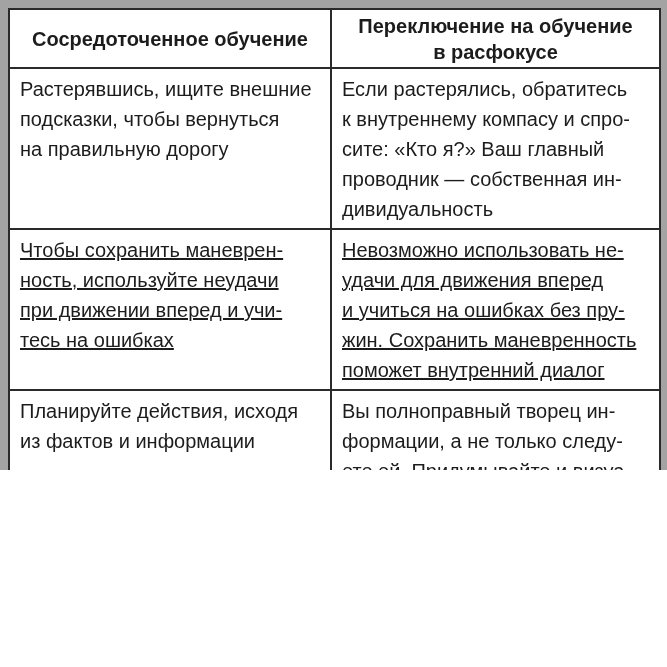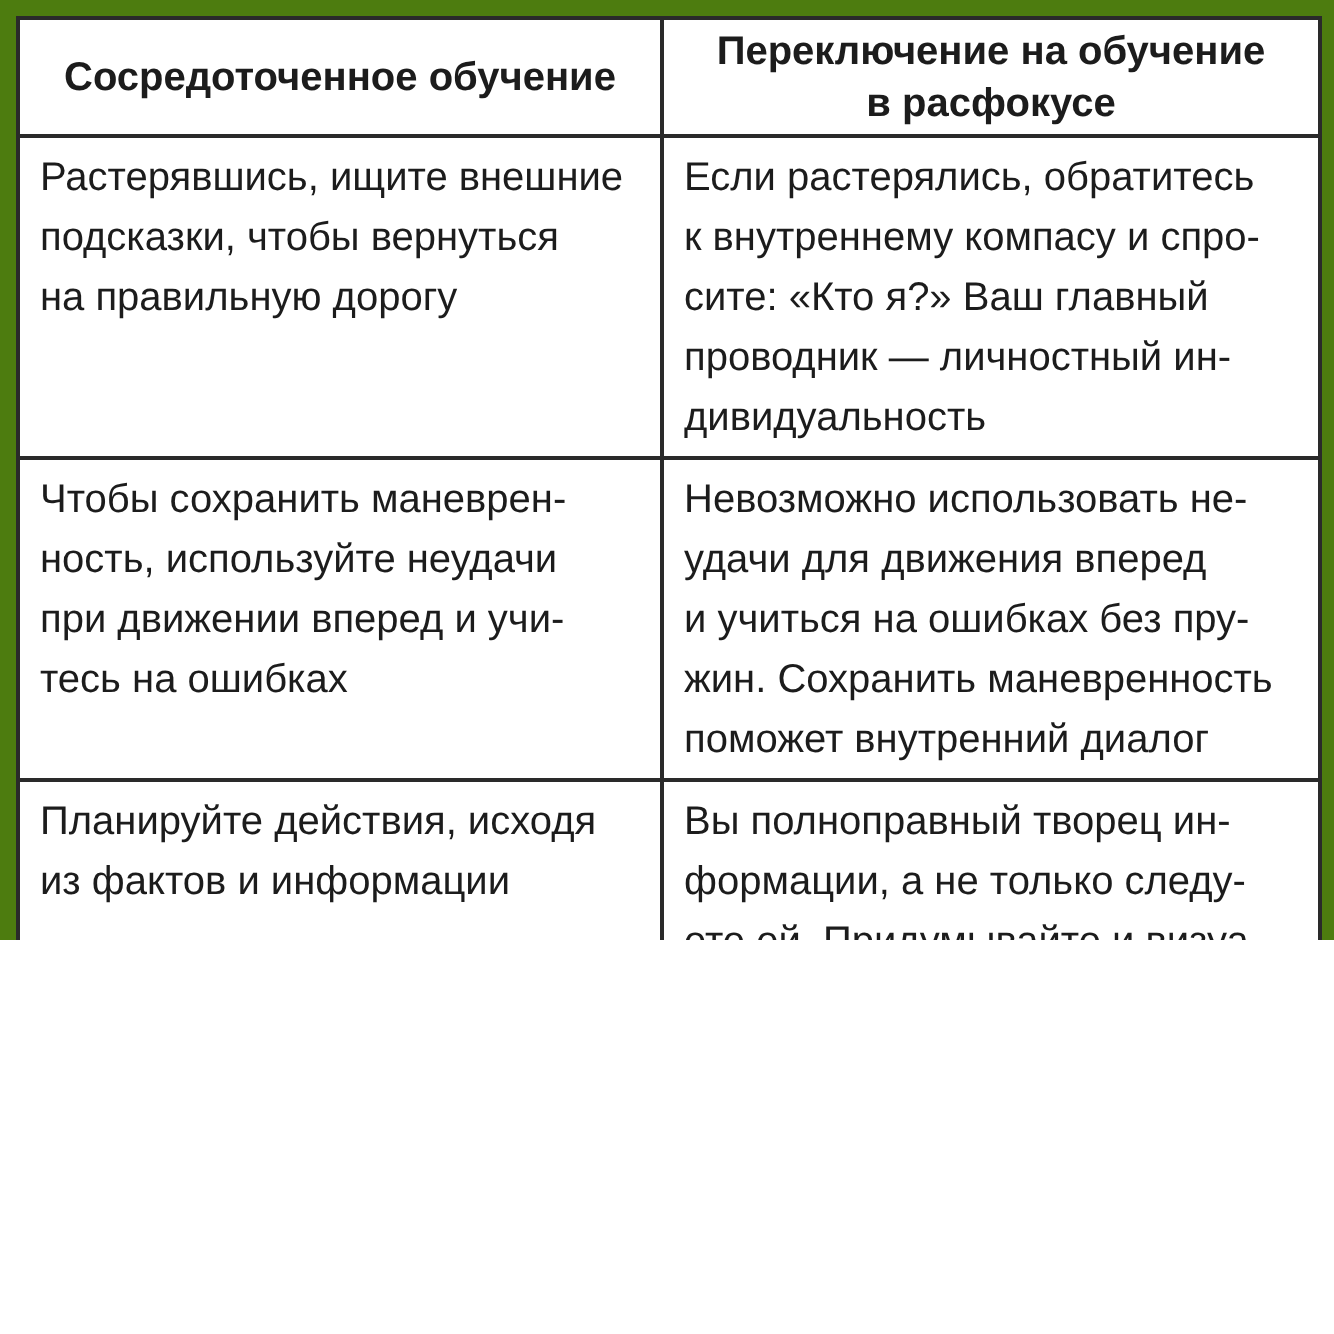--- a/index.html
+++ b/index.html
@@ -7,21 +7,21 @@
     padding: 0;
     background: #ffffff;
     width: 667px;
     height: 667px;
     font-family: "Liberation Sans", "DejaVu Sans", sans-serif;
   }
   .page {
     position: relative;
     width: 667px;
     height: 470px;
-    background: #4d7c0f;
+    background: #a3a3a3;
     overflow: hidden;
   }
   table.compare-table {
     position: absolute;
     left: 8px;
     top: 8px;
     width: 651px;
     border-collapse: collapse;
     table-layout: fixed;
     background: #ffffff;
@@ -48,21 +48,21 @@
     font-size: 20px;
     line-height: 30px;
     text-align: left;
     vertical-align: top;
     white-space: pre-line;
     padding: 5px 6px 4px 10px;
     margin-top: 33px;
   }
   tr.row-1 td { height: 140px; }
   tr.row-2 td { height: 137px; }
-  tr.row-3 td { height: 137px; }
+  tr.row-3 td { height: 137px; text-decoration: underline; }
   tr.row-4 td { height: 118px; }
 </style>
 </head>
 <body>
 
 <div class="page">
   <table class="compare-table">
     <colgroup>
       <col class="left-col">
       <col class="right-col">
@@ -75,21 +75,21 @@
       </tr>
     </thead>
     <tbody>
       <tr class="row-1">
         <td>Растерявшись, ищите внешние
 подсказки, чтобы вернуться
 на правильную дорогу</td>
         <td>Если растерялись, обратитесь
 к внутреннему компасу и спро-
 сите: «Кто я?» Ваш главный
-проводник — личностный ин-
+проводник — собственная ин-
 дивидуальность</td>
       </tr>
       <tr class="row-3">
         <td>Чтобы сохранить маневрен-
 ность, используйте неудачи
 при движении вперед и учи-
 тесь на ошибках</td>
         <td>Невозможно использовать не-
 удачи для движения вперед
 и учиться на ошибках без пру-

